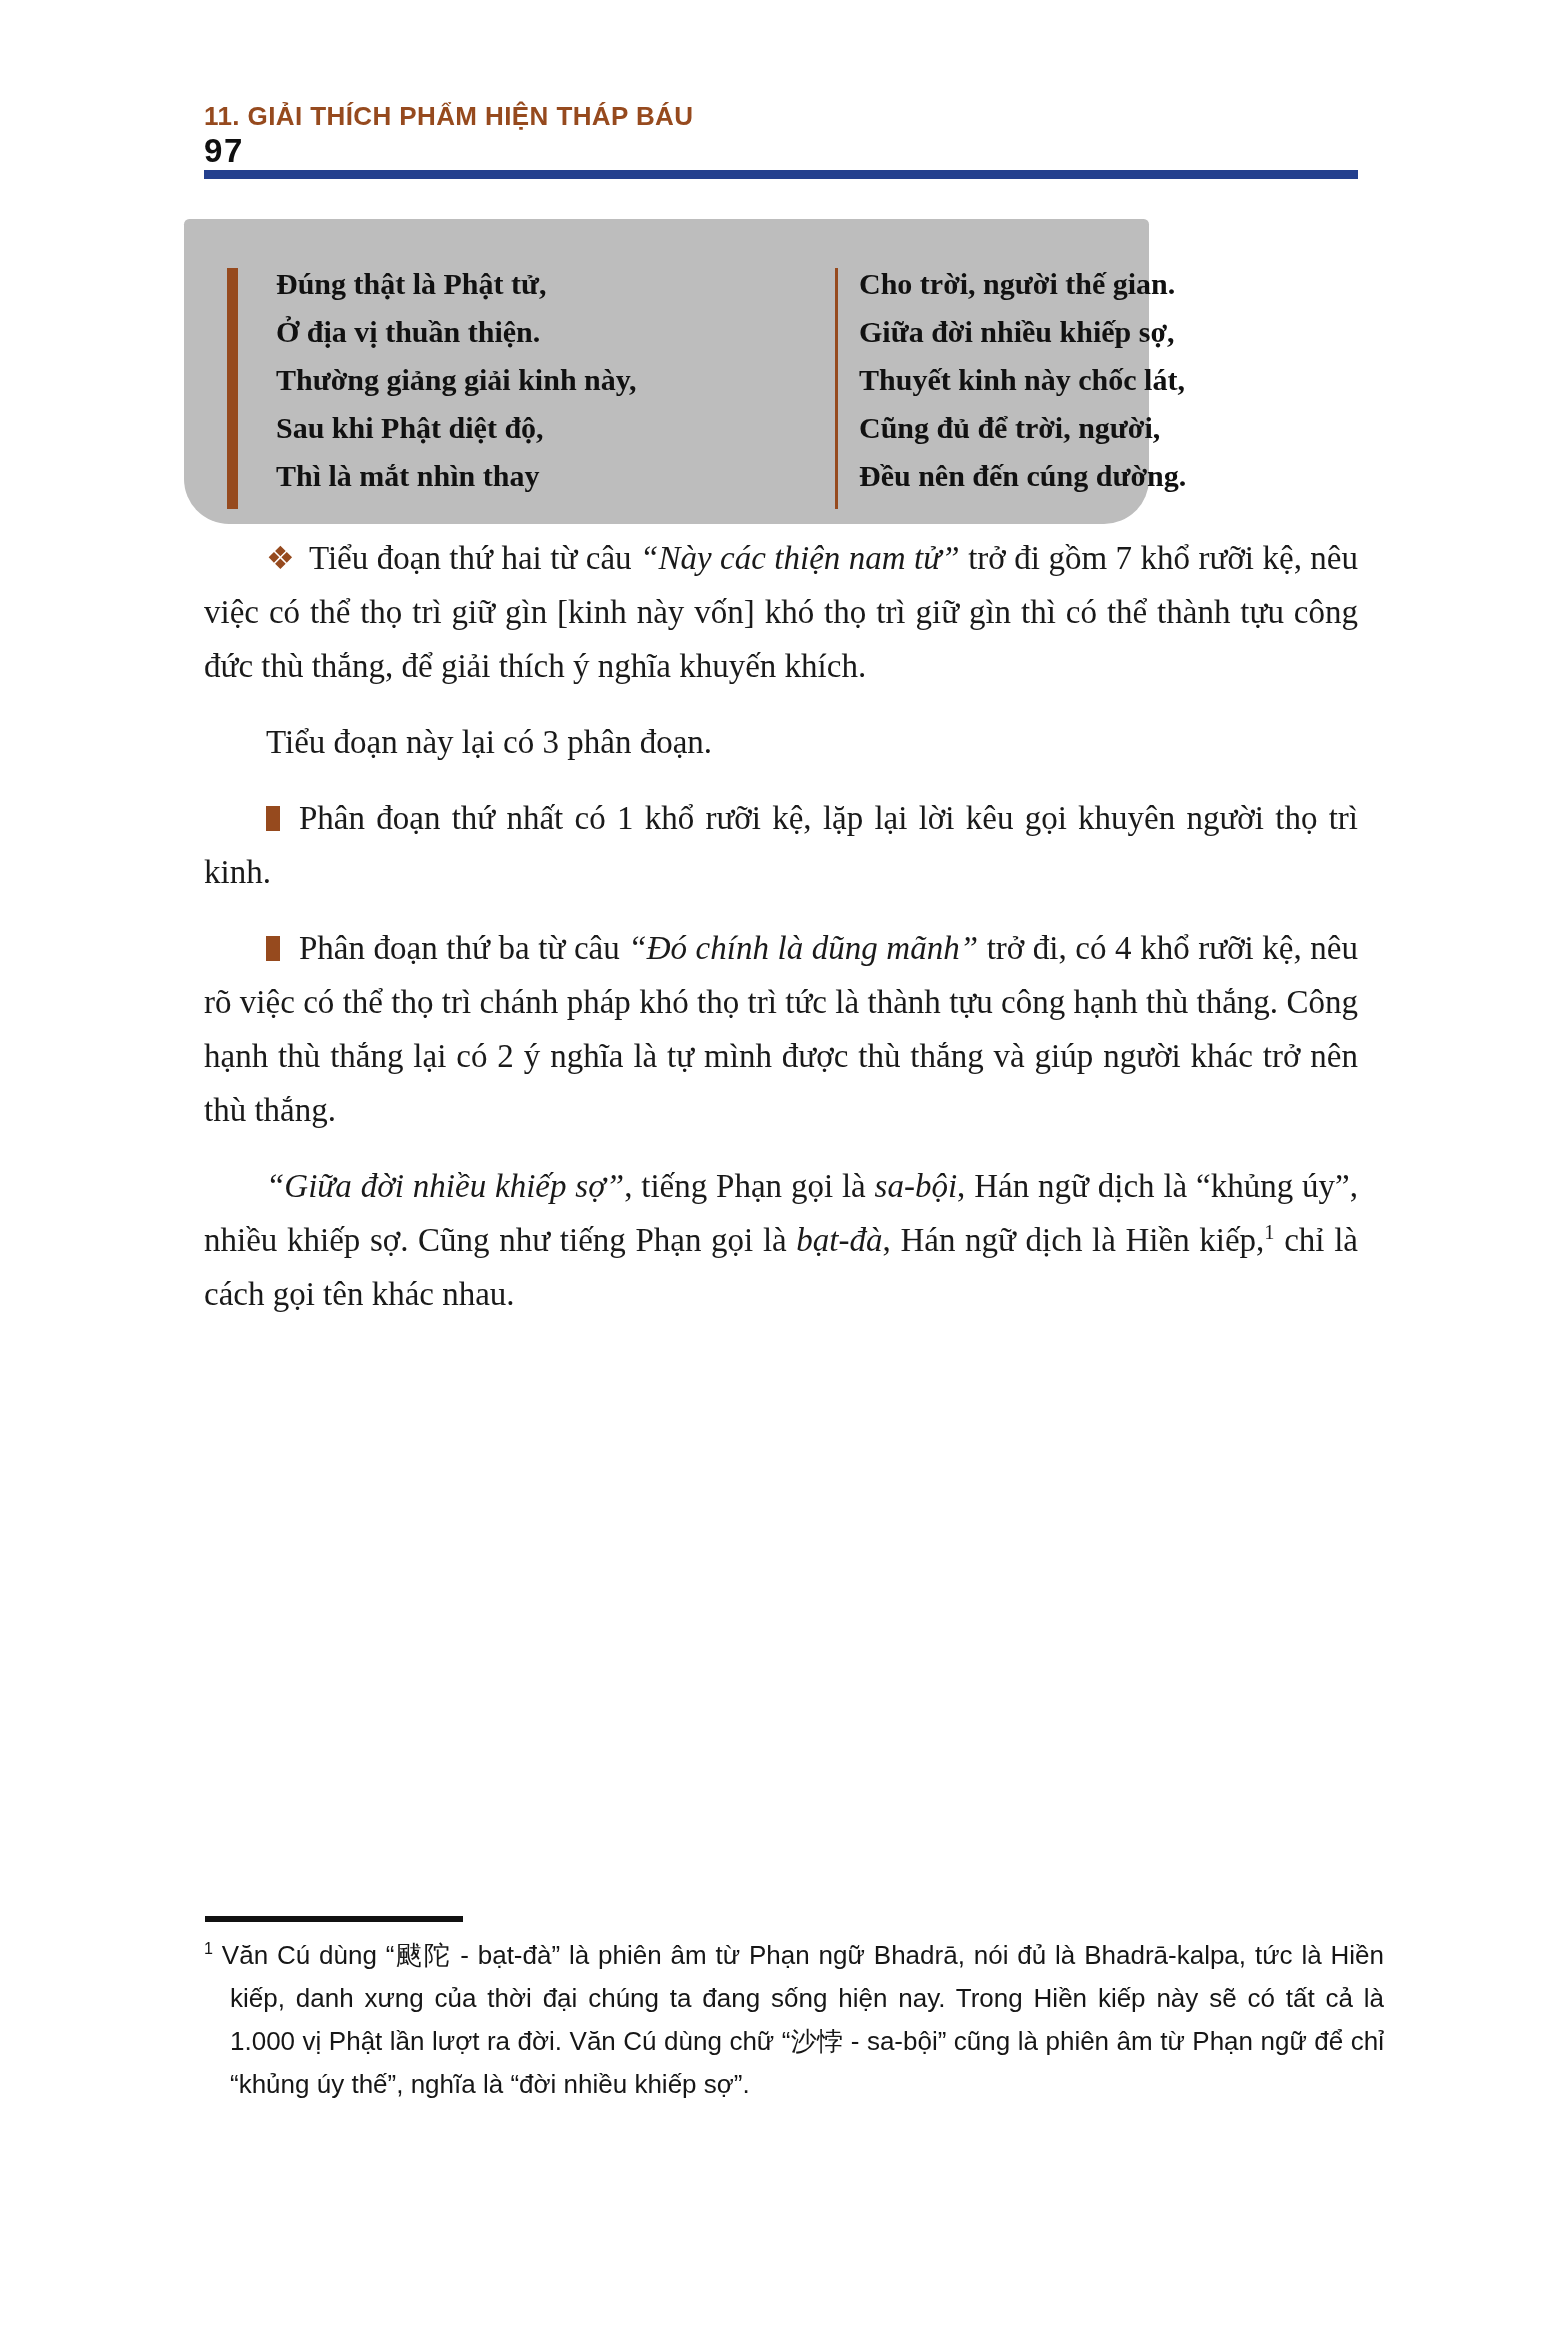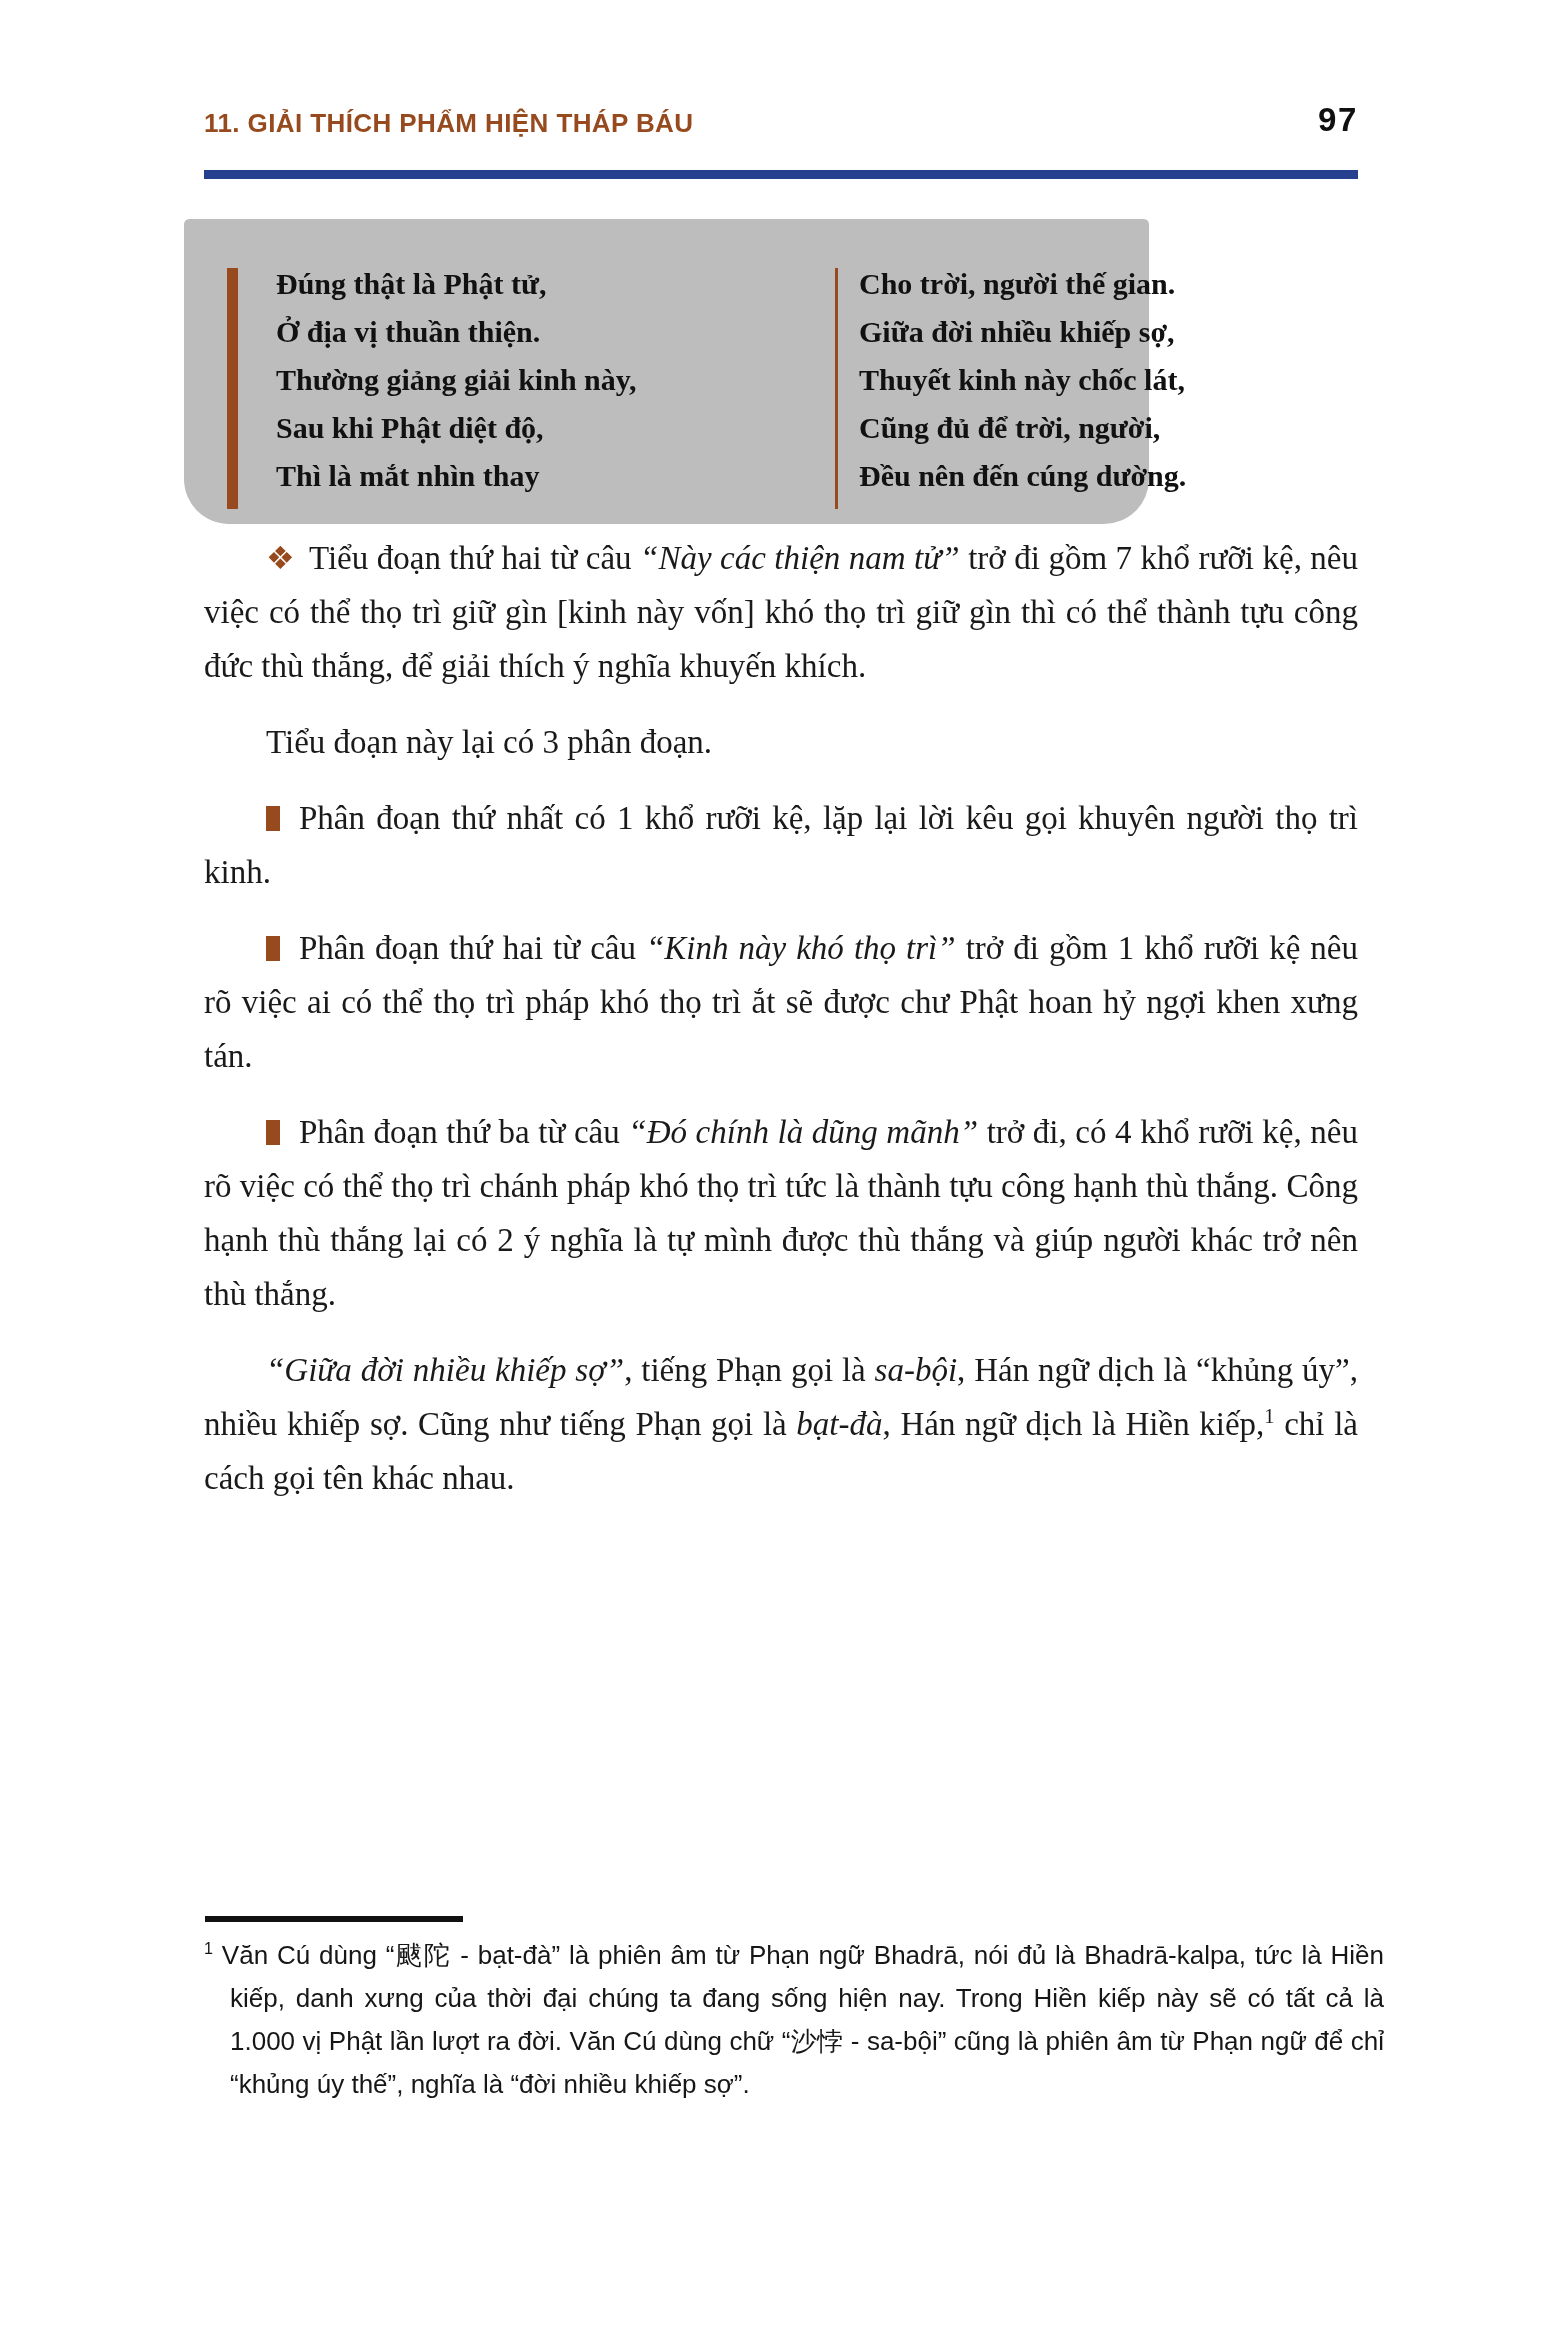--- a/index.html
+++ b/index.html
@@ -12,21 +12,21 @@
   .page{
     position:relative;
     width:1561px;height:2342px;
     background:#ffffff;
     overflow:hidden;
     font-family:"Liberation Serif",serif;
   }
   
   .header{
     position:absolute;left:204px;top:101px;width:1154px;
-    display:flex;justify-content:space-between;align-items:flex-end;
+    display:flex;justify-content:space-between;flex-direction:column;
   }
   .header-title{
     font-family:"Liberation Sans",sans-serif;
     font-weight:700;font-size:26px;letter-spacing:0.4px;
     color:var(--rust);
   }
   .page-number{
     font-family:"Liberation Sans",sans-serif;
     font-weight:700;font-size:33px;color:#101010;
     letter-spacing:1.7px;
@@ -121,21 +121,20 @@
         <div class="verse-line">Thuyết kinh này chốc lát,</div>
         <div class="verse-line">Cũng đủ để trời, người,</div>
         <div class="verse-line">Đều nên đến cúng dường.</div>
       </div>
   </div>
 
   <div class="body-text">
       <p class="body-para"><span class="marker-diamond">❖</span><span>Tiểu đoạn thứ hai từ câu </span><i>“Này các thiện nam tử”</i><span> trở đi gồm 7 khổ rưỡi kệ, nêu việc có thể thọ trì giữ gìn [kinh này vốn] khó thọ trì giữ gìn thì có thể thành tựu công đức thù thắng, để giải thích ý nghĩa khuyến khích.</span></p>
       <p class="body-para"><span>Tiểu đoạn này lại có 3 phân đoạn.</span></p>
       <p class="body-para"><span class="marker-square"></span><span>Phân đoạn thứ nhất có 1 khổ rưỡi kệ, lặp lại lời kêu gọi khuyên người thọ trì kinh.</span></p>
-      <p class="body-para"><span class="marker-square"></span><span>Phân đoạn thứ hai từ câu </span><i>“Kinh này khó thọ trì”</i><span> trở đi gồm 1 khổ rưỡi kệ nêu rõ việc ai có thể thọ trì pháp khó thọ trì ắt sẽ được chư Phật hoan hỷ ngợi khen xưng tán.</span></p>
       <p class="body-para"><span class="marker-square"></span><span>Phân đoạn thứ ba từ câu </span><i>“Đó chính là dũng mãnh”</i><span> trở đi, có 4 khổ rưỡi kệ, nêu rõ việc có thể thọ trì chánh pháp khó thọ trì tức là thành tựu công hạnh thù thắng. Công hạnh thù thắng lại có 2 ý nghĩa là tự mình được thù thắng và giúp người khác trở nên thù thắng.</span></p>
       <p class="body-para"><i>“Giữa đời nhiều khiếp sợ”</i><span>, tiếng Phạn gọi là </span><i>sa-bội</i><span>, Hán ngữ dịch là “khủng úy”, nhiều khiếp sợ. Cũng như tiếng Phạn gọi là </span><i>bạt-đà</i><span>, Hán ngữ dịch là Hiền kiếp,</span><sup>1</sup><span> chỉ là cách gọi tên khác nhau.</span></p>
     </div>
 
   <div class="footnote-rule"></div>
   <div class="footnote"><sup>1</sup><span> Văn Cú dùng “颰陀 - bạt-đà” là phiên âm từ Phạn ngữ Bhadrā, nói đủ là Bhadrā-kalpa, tức là Hiền kiếp, danh xưng của thời đại chúng ta đang sống hiện nay. Trong Hiền kiếp này sẽ có tất cả là 1.000 vị Phật lần lượt ra đời. Văn Cú dùng chữ “沙悖 - sa-bội” cũng là phiên âm từ Phạn ngữ để chỉ “khủng úy thế”, nghĩa là “đời nhiều khiếp sợ”.</span></div>
 
 </div>
 
 

